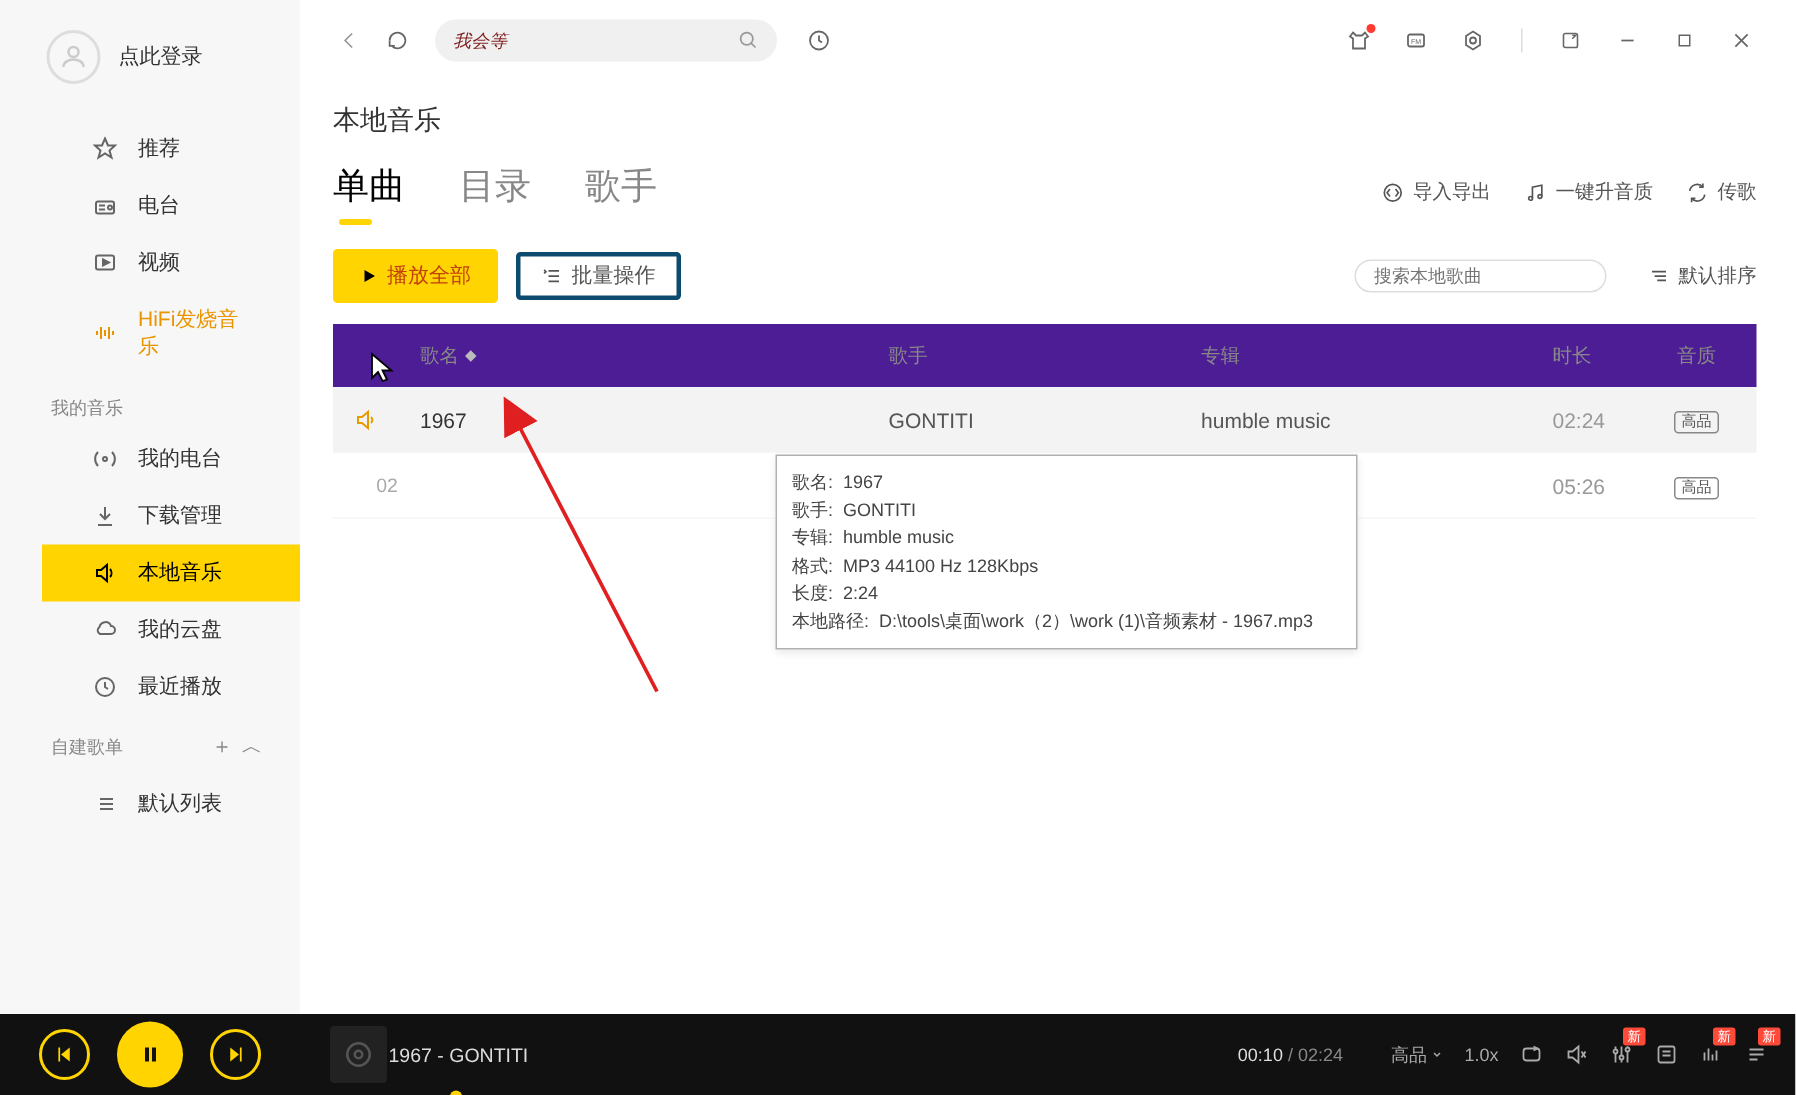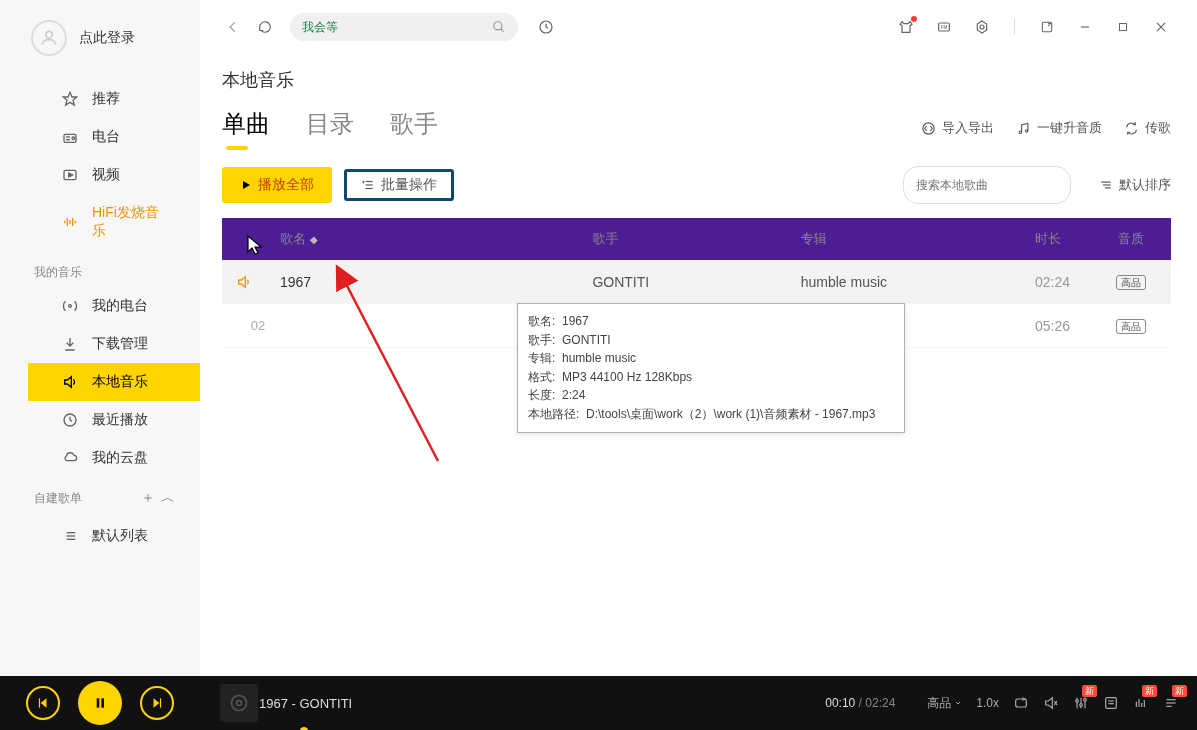--- a/index.html
+++ b/index.html
@@ -21,21 +21,21 @@
 
 .section-header { padding: 14px 34px 6px; font-size: 12px; color: #888; }
 .playlist-header { display: flex; align-items: center; padding: 12px 22px 10px 34px; font-size: 12px; color: #888; }
 .playlist-header .spacer { flex: 1; }
 .playlist-header .ctl { width: 20px; text-align: center; cursor: pointer; color: #888; font-size: 14px; }
 
 .topbar { height: 54px; display: flex; align-items: center; padding: 0 22px; gap: 10px; }
 .nav-arrow { width: 22px; height: 22px; display: flex; align-items: center; justify-content: center; color: #999; cursor: pointer; }
 .refresh-btn { width: 22px; height: 22px; display: flex; align-items: center; justify-content: center; color: #666; cursor: pointer; }
 .search-box { width: 228px; height: 28px; background: #f0f0f0; border-radius: 14px; display: flex; align-items: center; padding: 0 12px; margin-left: 4px; }
-.search-box input { flex: 1; border: none; background: transparent; outline: none; font-size: 12px; color: #15803d; }
+.search-box input { flex: 1; border: none; background: transparent; outline: none; font-size: 12px; color: #7f1d1d; font-style: italic; }
 .search-box .srch-icon { color: #999; }
 .after-search { width: 24px; height: 24px; display: flex; align-items: center; justify-content: center; color: #666; cursor: pointer; margin-left: 6px; }
 .topbar-spacer { flex: 1; }
 .win-icon { width: 28px; height: 28px; display: flex; align-items: center; justify-content: center; color: #666; cursor: pointer; position: relative; }
 .win-icon .dot { position: absolute; top: 3px; right: 3px; width: 6px; height: 6px; background: #ff3b30; border-radius: 50%; }
 .win-sep { width: 1px; height: 16px; background: #ddd; margin: 0 8px; }
 
 .content { padding: 14px 26px 0 22px; }
 .page-title { font-size: 18px; color: #333; margin-bottom: 16px; }
 .tabs-row { display: flex; align-items: center; margin-bottom: 18px; }
@@ -43,21 +43,21 @@
 .tab { font-size: 24px; color: #888; cursor: pointer; padding-bottom: 8px; position: relative; }
 .tab.active { color: #000; font-weight: 500; }
 .tab.active::after { content: ""; position: absolute; left: 4px; bottom: -2px; width: 22px; height: 4px; background: #ffd400; border-radius: 2px; }
 .tabs-spacer { flex: 1; }
 .tab-action { display: flex; align-items: center; gap: 6px; font-size: 13px; color: #555; cursor: pointer; margin-left: 22px; }
 
 .toolbar { display: flex; align-items: center; gap: 12px; margin-bottom: 14px; }
 .play-all-btn { background: #ffd400; border: none; height: 36px; padding: 0 18px; border-radius: 3px; display: flex; align-items: center; gap: 6px; font-size: 14px; cursor: pointer; color: #c2410c; }
 .batch-btn { background: #fff; border: 3px solid #0c4a6e; height: 32px; padding: 0 14px; border-radius: 3px; display: flex; align-items: center; gap: 6px; font-size: 14px; cursor: pointer; color: #555; }
 .toolbar-spacer { flex: 1; }
-.local-search { width: 168px; height: 38px; border: 1px solid #ddd; border-radius: 15px; display: flex; align-items: center; padding: 0 12px; }
+.local-search { width: 168px; height: 22px; border: 1px solid #ddd; border-radius: 15px; display: flex; align-items: center; padding: 0 12px; }
 .local-search input { flex: 1; border: none; outline: none; font-size: 12px; background: transparent; }
 .sort-btn { display: flex; align-items: center; gap: 6px; font-size: 13px; color: #555; cursor: pointer; margin-left: 16px; }
 
 .table-header { display: flex; align-items: center; background: #4c1d95; height: 42px; font-size: 13px; color: #888; padding: 0 14px; }
 .col-idx { width: 44px; text-align: center; position: relative; }
 .col-name { flex: 2.4; display: flex; align-items: center; gap: 4px; }
 .col-artist { flex: 1.6; }
 .col-album { flex: 1.8; }
 .col-dur { width: 70px; }
 .col-qual { width: 52px; text-align: center; }
@@ -178,33 +178,33 @@
           <svg width="16" height="16" viewBox="0 0 24 24" fill="none" stroke="#000" stroke-width="2">
             <path d="M4 9v6h4l6 5V4l-6 5H4z"></path>
             <path d="M17 8a6 6 0 0 1 0 8"></path>
           </svg>
         </span>
       <span>本地音乐</span>
     </div>
     <div class="nav-item">
       <span class="icon">
           <svg width="16" height="16" viewBox="0 0 24 24" fill="none" stroke="#666" stroke-width="2">
+            <path d="M18 16a4 4 0 0 0 0-8 6 6 0 0 0-11.5 1A4 4 0 0 0 7 16h11z"></path>
+          </svg>
+        </span>
+      <span>我的云盘</span>
+    </div>
+    <div class="nav-item">
+      <span class="icon">
+          <svg width="16" height="16" viewBox="0 0 24 24" fill="none" stroke="#666" stroke-width="2">
             <circle cx="12" cy="12" r="9"></circle>
             <path d="M12 7v5l3 2"></path>
           </svg>
         </span>
       <span>最近播放</span>
-    </div>
-    <div class="nav-item">
-      <span class="icon">
-          <svg width="16" height="16" viewBox="0 0 24 24" fill="none" stroke="#666" stroke-width="2">
-            <path d="M18 16a4 4 0 0 0 0-8 6 6 0 0 0-11.5 1A4 4 0 0 0 7 16h11z"></path>
-          </svg>
-        </span>
-      <span>我的云盘</span>
     </div>
 
     <div class="playlist-header">
       <span>自建歌单</span>
       <span class="spacer"></span>
       <span class="ctl">＋</span>
       <span class="ctl">︿</span>
     </div>
     <div class="nav-item">
       <span class="icon">

